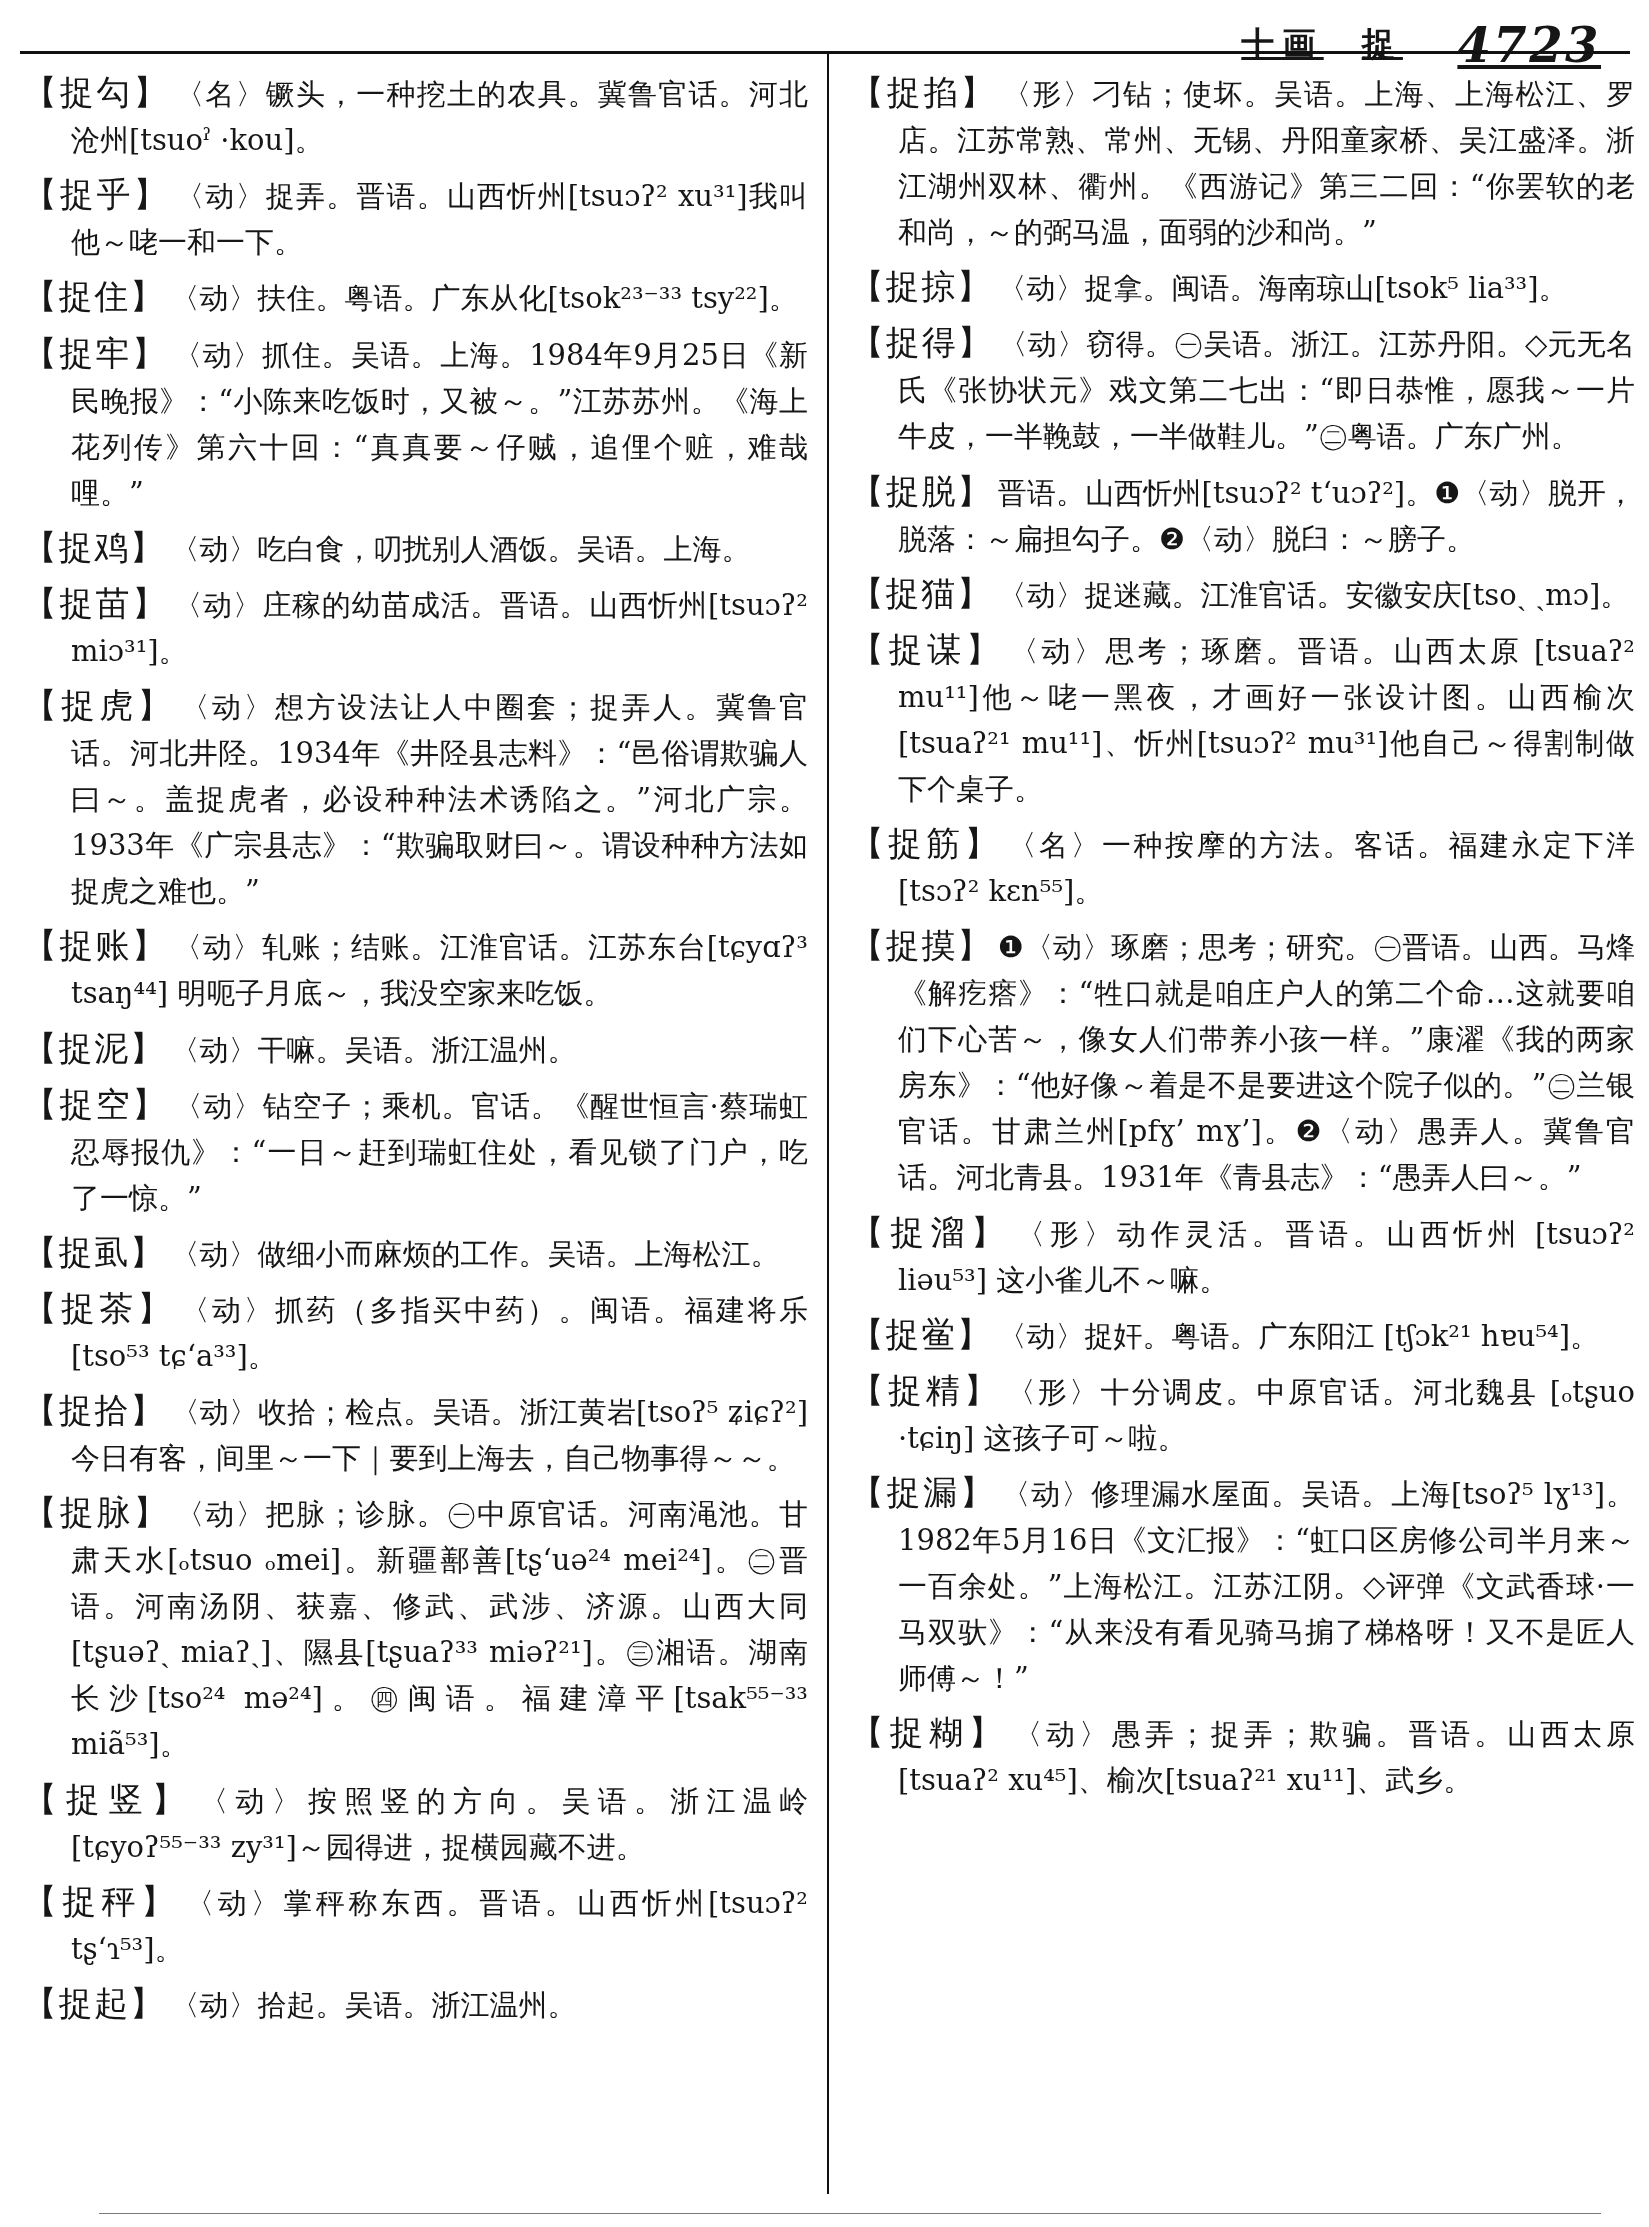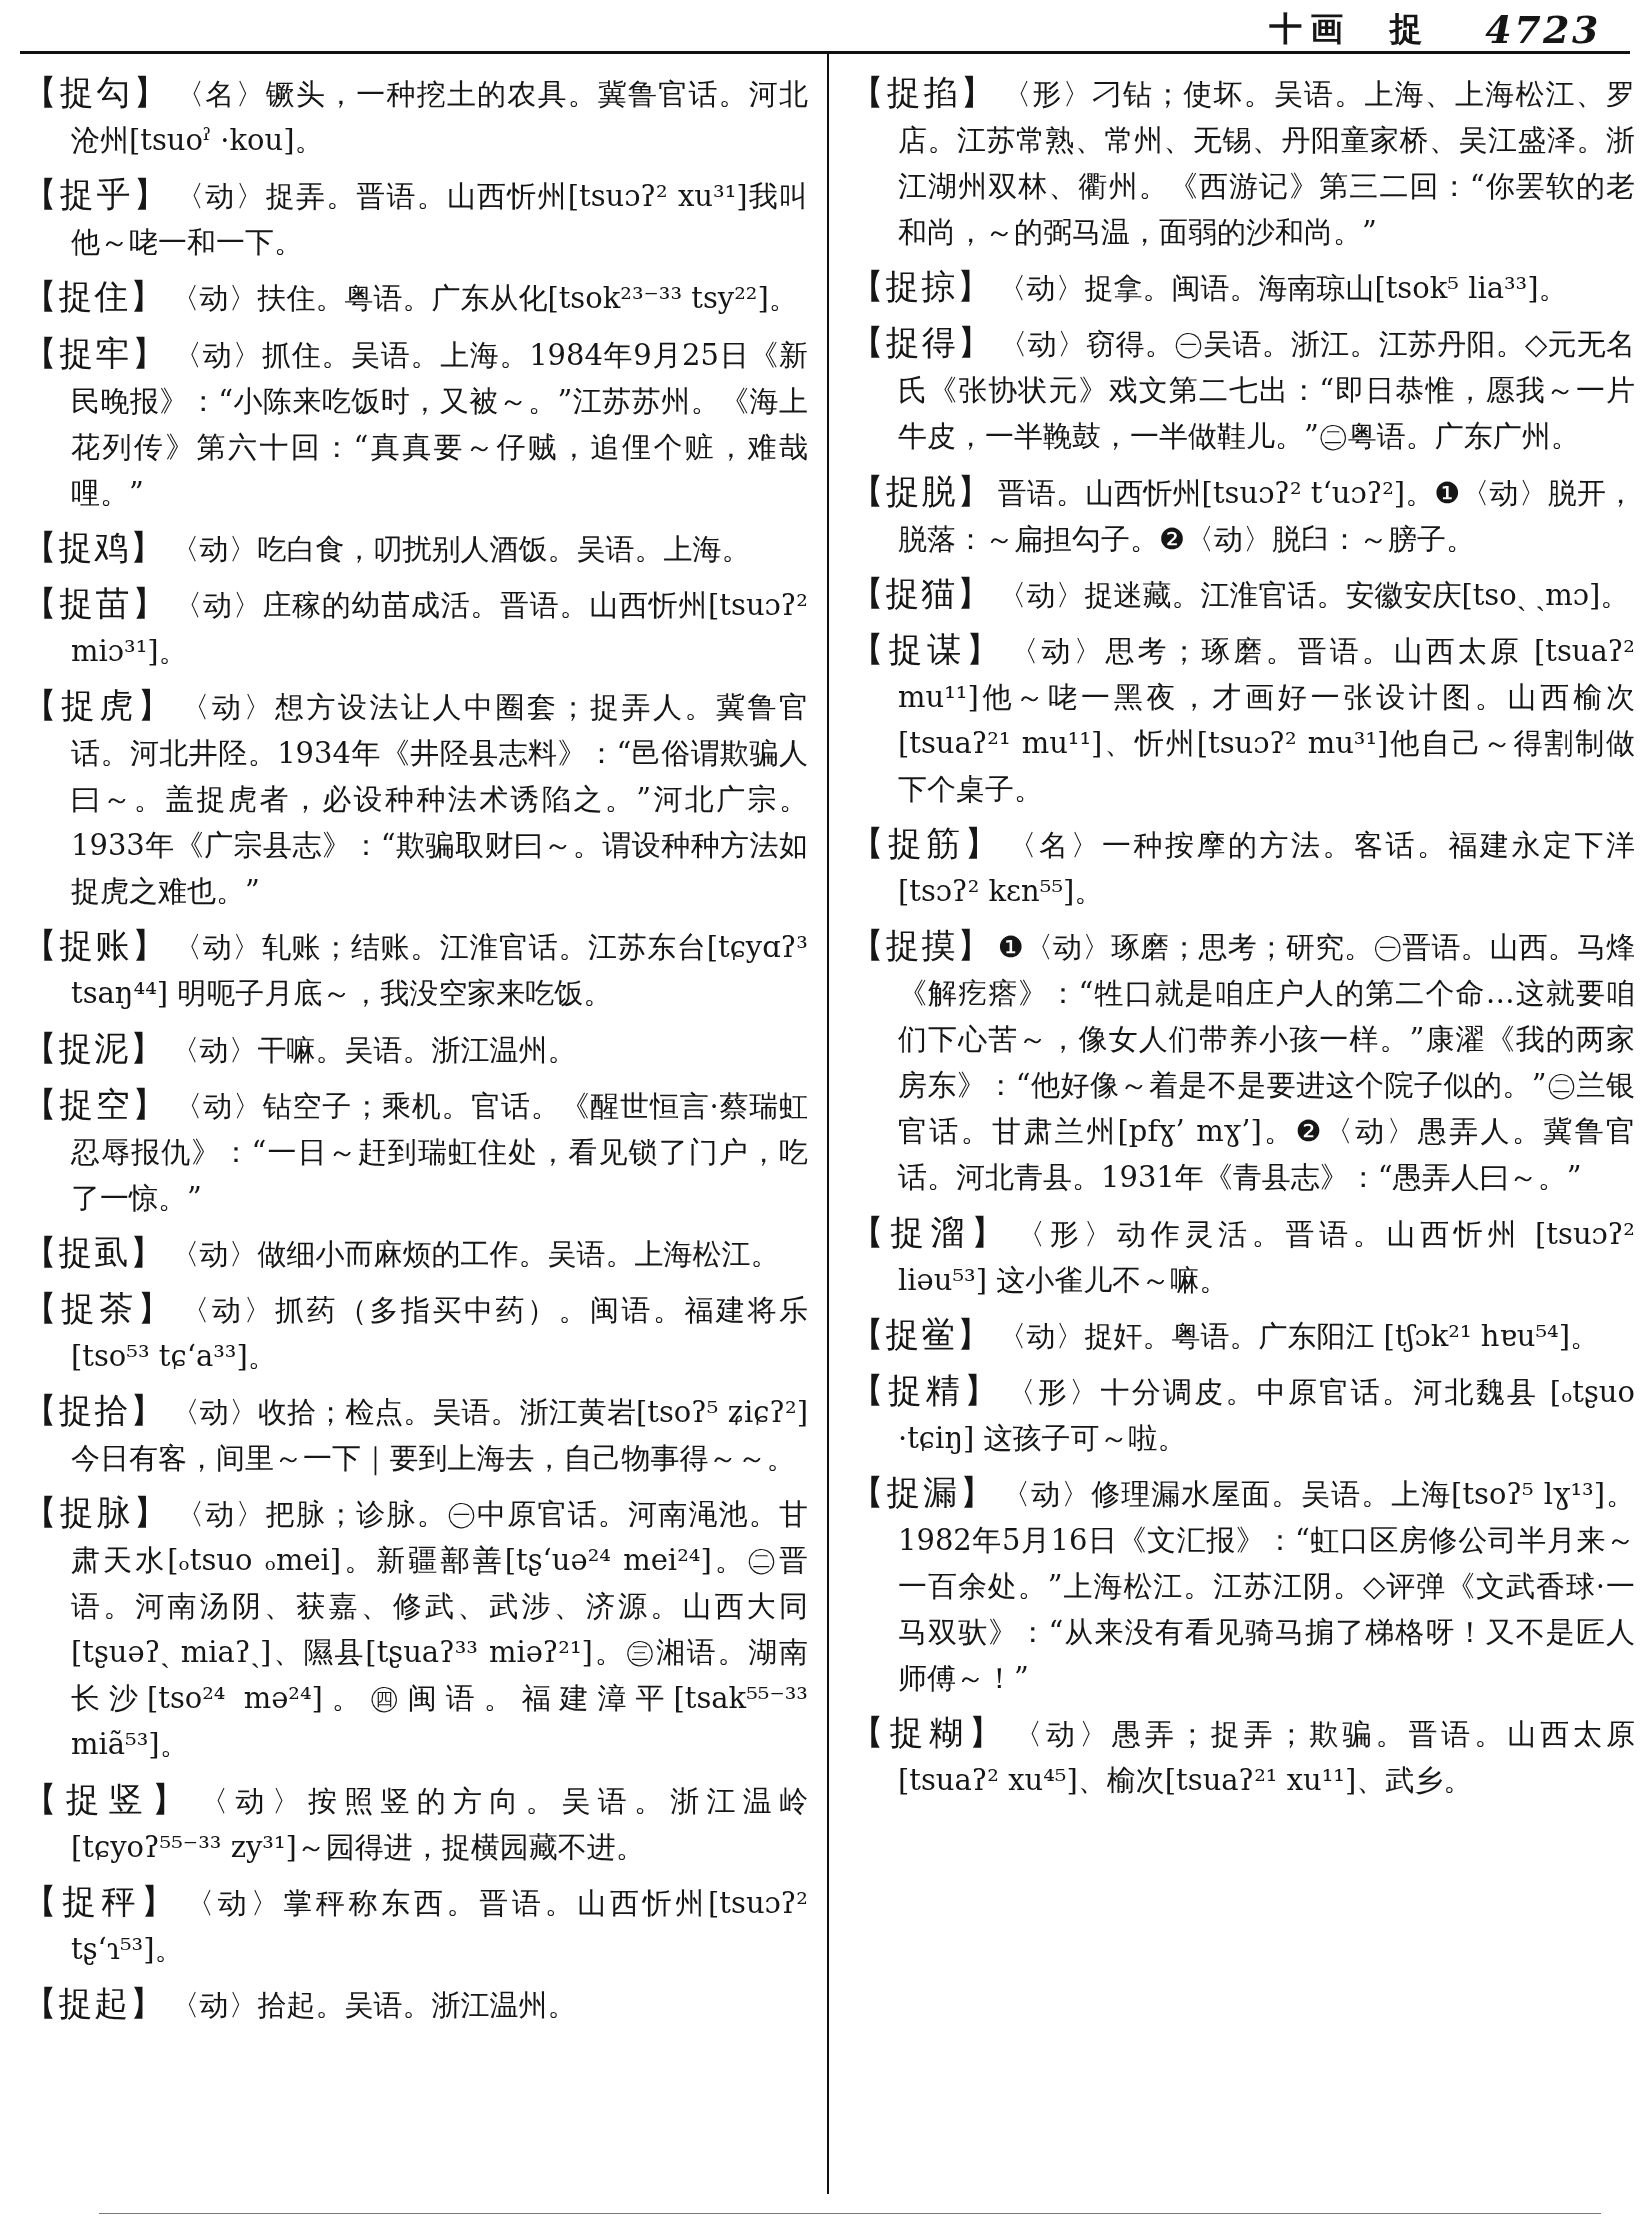--- a/index.html
+++ b/index.html
@@ -8,30 +8,31 @@
     width: 1650px;
     height: 2227px;
     background: #ffffff;
     color: #161616;
     font-family: "DejaVu Serif", "Liberation Serif", serif;
     overflow: hidden;
   }
   
   #header {
     position: absolute;
-    top: 8px; left: 0; right: 49px;
+    top: 23px; left: 0; right: 49px;
     height: 43px;
     display: flex;
     justify-content: flex-end;
     align-items: center;
     gap: 38px;
+    text-decoration: underline;
   }
   .hdr-cjk { font-size: 33px; font-weight: 700; letter-spacing: 8.2px; }
   .hdr-page {
-    font-size: 38px;
+    font-size: 48px;
     font-weight: 700;
     font-style: italic;
     letter-spacing: 2.5px;
     margin-left: 16.5px;
   }
   #top-rule {
     position: absolute;
     top: 51px; left: 20px; right: 20px;
     border-top: 3.3px solid #111;
   }

